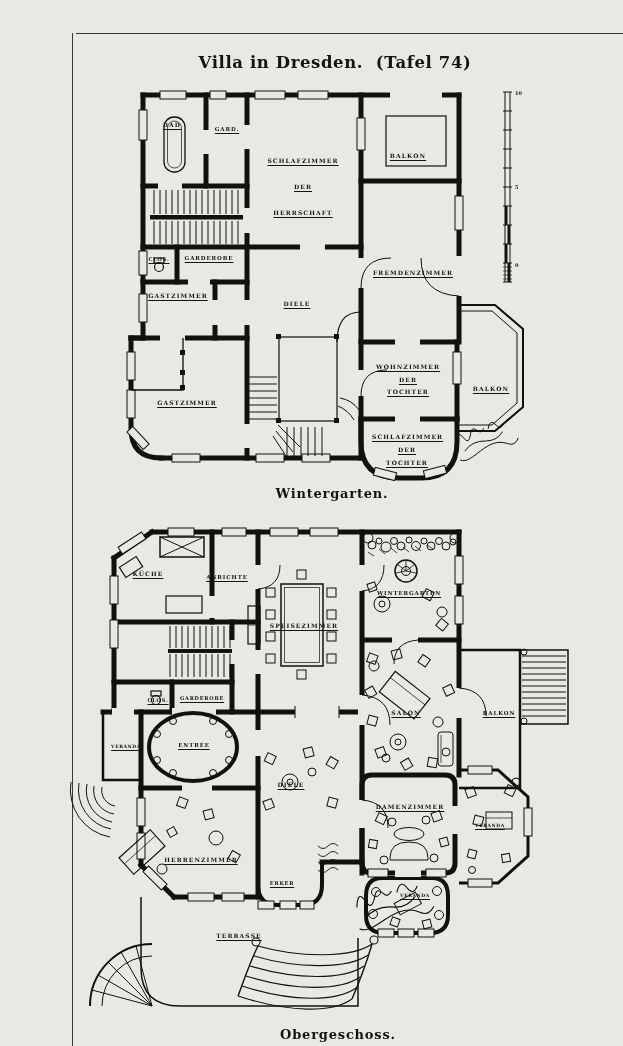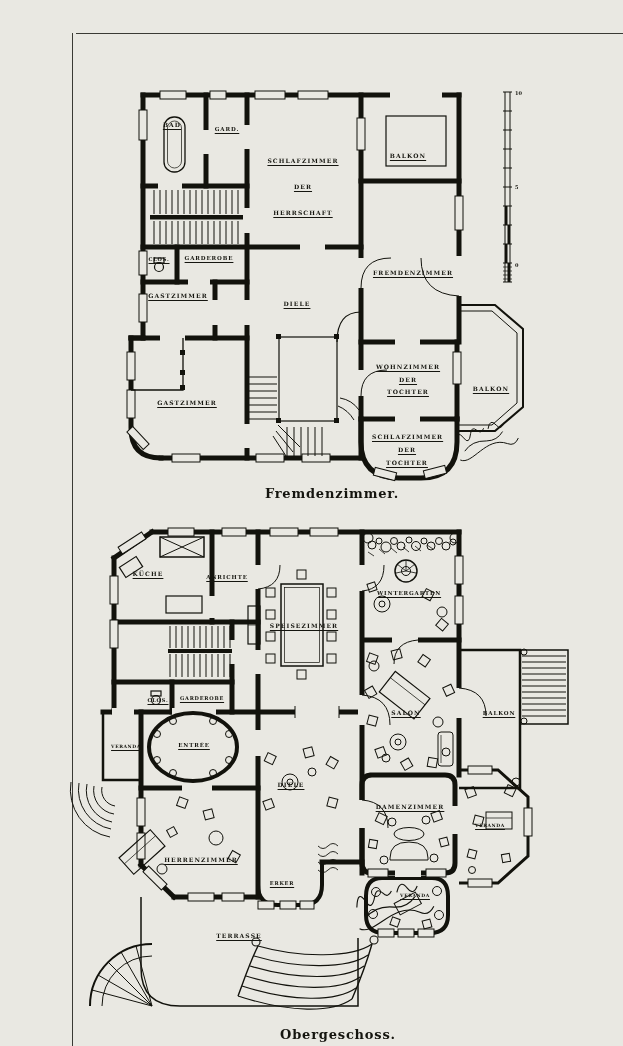--- a/index.html
+++ b/index.html
@@ -19,20 +19,21 @@
   .scl{position:absolute;font-size:5px;font-weight:bold;letter-spacing:0;}
   svg{position:absolute;left:0;top:0;}
 </style>
 </head>
 <body>
 
 <div class="page">
   <div class="frame-top"></div>
   <div class="frame-left"></div>
 
+  <div class="title">Villa in Dresden.  (Tafel 74)</div>
 
   <svg width="623" height="1046" viewBox="0 0 623 1046">
 
     <g stroke="#12120c" fill="none">
       <g stroke-width="5" stroke-linecap="square">
         <path d="M143,95 H459"></path>
         <path d="M143,95 V338"></path>
         <path d="M131,338 H143"></path>
         <path d="M131,338 V428 Q131,458 161,458"></path>
         <path d="M161,458 H361"></path>
@@ -473,21 +474,21 @@
   <div class="lbl" style="left:272px;top:299px;width:50px">Diele</div>
   <div class="lbl" style="left:368px;top:268px;width:90px">Fremdenzimmer</div>
   <div class="lbl" style="left:152px;top:398px;width:70px">Gastzimmer</div>
   <div class="lbl" style="left:375px;top:361px;width:66px;line-height:12.5px">Wohnzimmer
 der
 Tochter</div>
   <div class="lbl" style="left:466px;top:384px;width:50px">Balkon</div>
   <div class="lbl" style="left:372px;top:430px;width:70px;line-height:13px">Schlafzimmer
 der
 Tochter</div>
-  <div class="cap" style="left:252px;top:486px;width:160px">Fremdenzimmer.</div>
+  <div class="cap" style="left:252px;top:486px;width:160px">Wintergarten.</div>
 
   <div class="scl" style="left:515px;top:90px">10</div>
   <div class="scl" style="left:515px;top:184px">5</div>
   <div class="scl" style="left:515px;top:262px">0</div>
 
   <div class="lbl" style="left:123px;top:569px;width:50px">Küche</div>
   <div class="lbl s55" style="left:201px;top:573px;width:52px">Anrichte</div>
   <div class="lbl" style="left:264px;top:621px;width:80px">Speisezimmer</div>
   <div class="lbl s55" style="left:371px;top:589px;width:76px">Wintergarten</div>
   <div class="lbl" style="left:384px;top:708px;width:44px">Salon</div>

